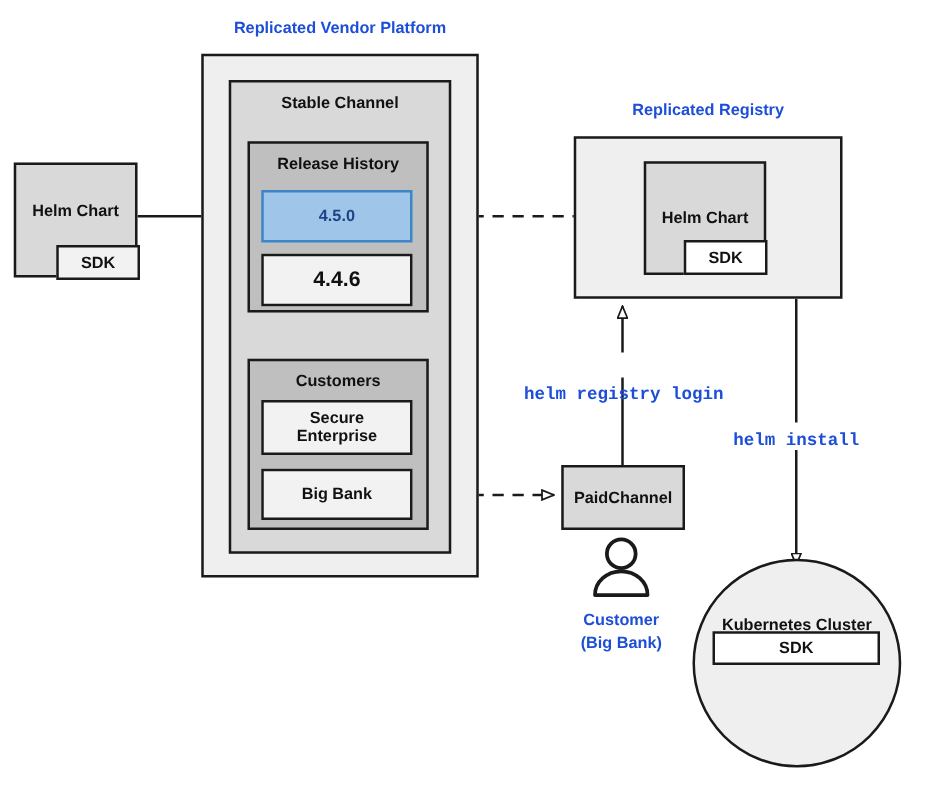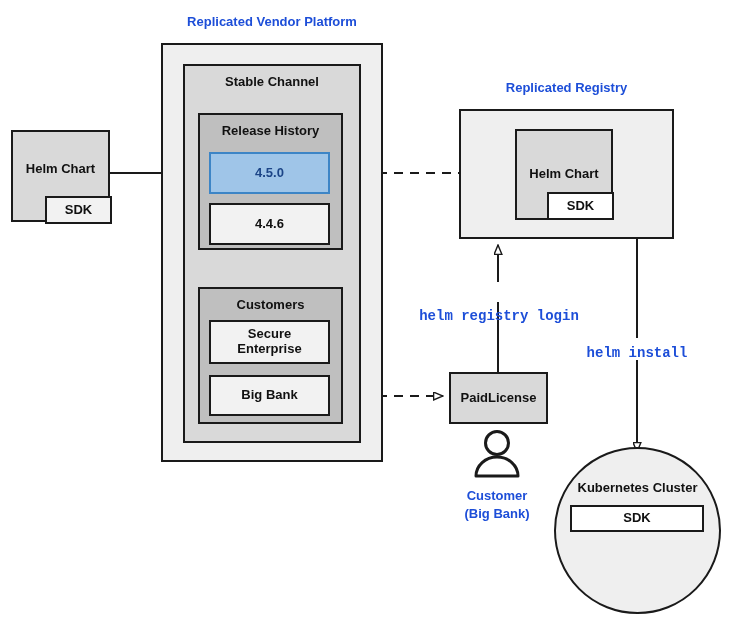--- a/index.html
+++ b/index.html
@@ -101,21 +101,21 @@
   </div>
 
   <div class="node fill-dark bd labeltop" style="left:198px;top:113px;width:145px;height:137px;font-size:13px;">
     <span class="inner-title">Release History</span>
   </div>
 
   <div class="node fill-blue bd-blue" style="left:209px;top:152px;width:121px;height:42px;font-size:13px;">
     <span class="t-blue">4.5.0</span>
   </div>
 
-  <div class="node fill-near bd" style="left:209px;top:203px;width:121px;height:42px;font-size:13px;">
+  <div class="node fill-near bd" style="left:209px;top:203px;width:121px;height:42px;font-size:17px;">
     <span>4.4.6</span>
   </div>
 
   <div class="node fill-dark bd labeltop" style="left:198px;top:287px;width:145px;height:137px;font-size:13px;">
     <span class="inner-title">Customers</span>
   </div>
 
   <div class="node fill-near bd" style="left:209px;top:320px;width:121px;height:44px;font-size:13px;flex-direction:column;">
     <span>Secure</span>
     <span>Enterprise</span>
@@ -131,34 +131,34 @@
 
   <div class="node fill-mid bd" style="left:515px;top:129px;width:98px;height:91px;font-size:13px;">
     <span style="position:absolute;left:0;right:0;top:36px;">Helm Chart</span>
   </div>
   <div class="node fill-white bd" style="left:547px;top:192px;width:67px;height:28px;font-size:13px;">
     <span>SDK</span>
   </div>
 
   <div class="node fill-mid bd" style="left:449px;top:372px;width:99px;height:52px;font-size:13px;">
     <span>Paid</span>
-    <span>License</span>
+    <span>Channel</span>
   </div>
 
   <div class="caption" style="left:427px;top:487px;width:140px;font-size:13px;line-height:1.35;">
     <div>Customer</div>
     <div>(Big Bank)</div>
   </div>
 
   <div class="caption mono" style="left:393px;top:292px;width:212px;font-size:14px;margin-top:16px;">helm registry login</div>
 
   <div class="caption mono" style="left:562px;top:345px;width:150px;font-size:14px;">helm install</div>
 
   <div class="node fill-light bd circle labeltop" style="left:554px;top:447px;width:167px;height:167px;font-size:13px;">
-    <span class="inner-title" style="margin-top:32px;">Kubernetes Cluster</span>
+    <span class="inner-title" style="margin-top:44px;">Kubernetes Cluster</span>
   </div>
 
   <div class="node fill-white bd" style="left:570px;top:505px;width:134px;height:27px;font-size:13px;">
     <span>SDK</span>
   </div>
 
 
 </div>
 
 </body></html>

